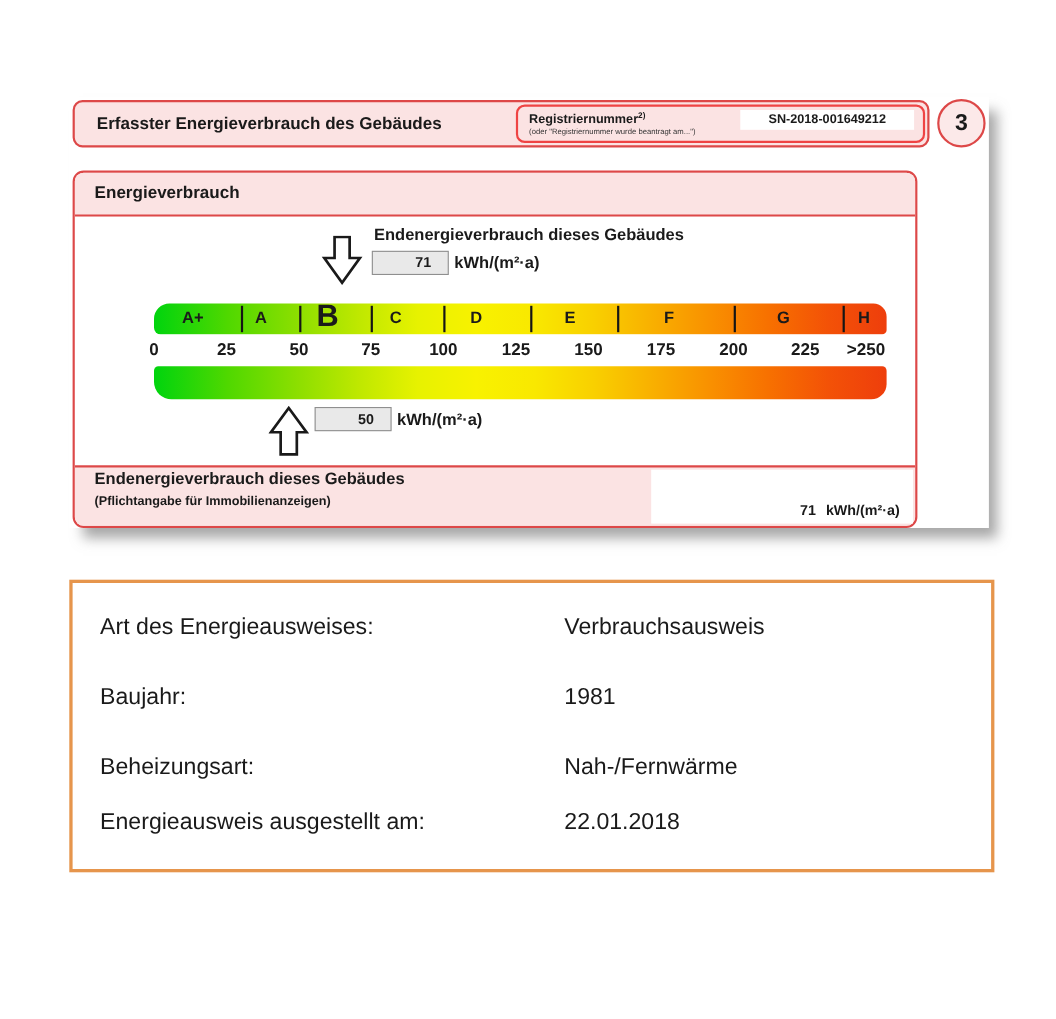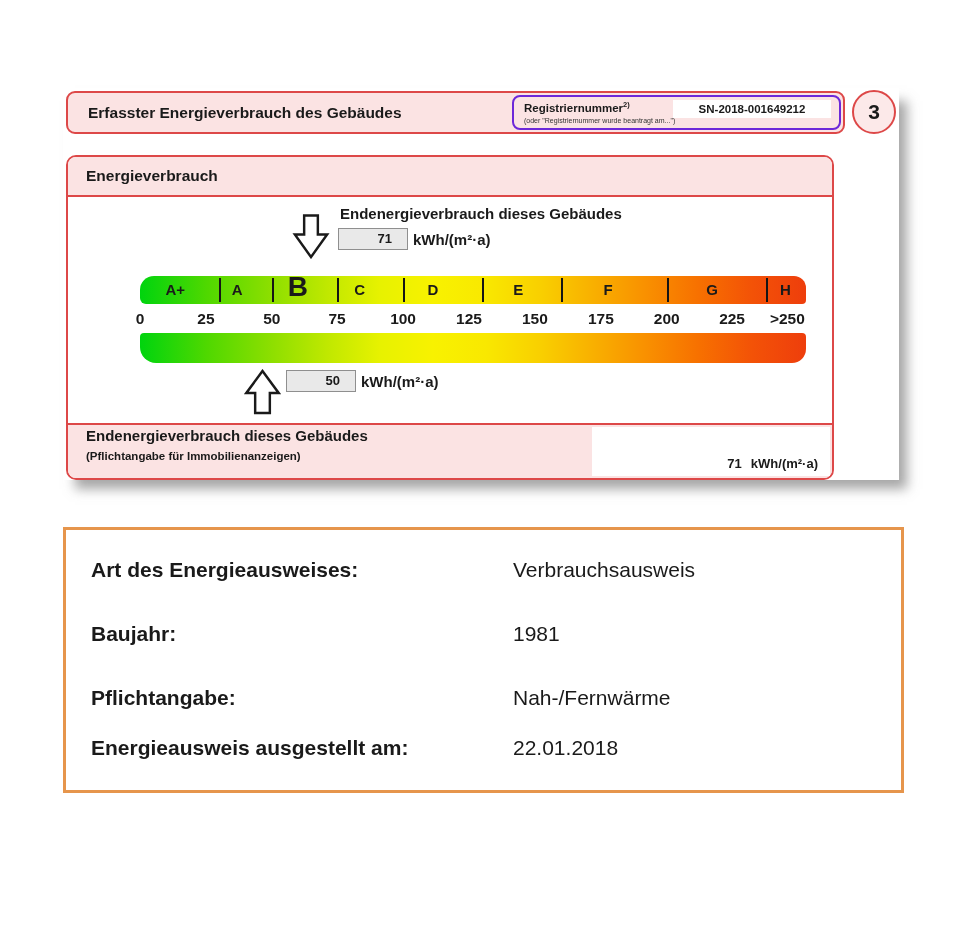--- a/index.html
+++ b/index.html
@@ -17,22 +17,22 @@
   }
 
   .hdr-box {
     position:absolute; left:3px; top:3px; width:779px; height:43px;
     background:#fbe3e3; border:2px solid #dd4848; border-radius:9px;
     box-sizing:border-box;
   }
   .hdr-title { position:absolute; left:20px; top:0; line-height:39px; font-weight:bold; font-size:15.5px; white-space:nowrap; }
 
   .reg-box {
-    position:absolute; right:2px; top:2px; width:329px; height:35px;
-    background:#fbe3e3; border:2px solid #6d28d9; border-radius:8px;
+    position:absolute; right:2px; top:2px; width:372px; height:35px;
+    background:#fbe3e3; border:2px solid #ef4444; border-radius:8px;
     box-sizing:border-box;
   }
   .reg-label { position:absolute; left:10px; top:3px; font-weight:bold; font-size:11.5px; white-space:nowrap; }
   .reg-label sup { font-size:7.5px; }
   .reg-note { position:absolute; left:10px; top:20px; font-size:7px; color:#333; white-space:nowrap; }
   .reg-value {
     position:absolute; right:8px; top:3px; width:158px; height:18px;
     background:#fff; font-weight:bold; font-size:11.5px; text-align:center; line-height:18px;
   }
 
@@ -96,21 +96,21 @@
   }
 
   
   .info-box {
     position:absolute; left:63px; top:527px; width:841px; height:266px;
     border:3px solid #e6954c; box-sizing:border-box; background:#fff;
   }
   .info-row { position:absolute; left:25px; display:flex; white-space:nowrap; }
   .info-row.r0 { top:28px; } .info-row.r1 { top:92px;justify-content:flex-end; }
   .info-row.r2 { top:156px; } .info-row.r3 { top:206px; }
-  .info-label { width:422px; font-weight:bold; font-size:21px; }
+  .info-label { width:422px; font-weight:normal; font-size:21px; }
   .info-value { font-size:21px; }
 </style>
 </head>
 <body>
 
 <div class="cert">
 
   <div class="hdr-box">
     <span class="hdr-title">Erfasster Energieverbrauch des Gebäudes</span>
     <div class="reg-box">
@@ -201,20 +201,20 @@
 <div class="info-box">
   <div class="info-row r0">
     <span class="info-label">Art des Energieausweises:</span>
     <span class="info-value">Verbrauchsausweis</span>
   </div>
   <div class="info-row r1">
     <span class="info-label">Baujahr:</span>
     <span class="info-value">1981</span>
   </div>
   <div class="info-row r2">
-    <span class="info-label">Pflichtangabe:</span>
+    <span class="info-label">Beheizungsart:</span>
     <span class="info-value">Nah-/Fernwärme</span>
   </div>
   <div class="info-row r3">
     <span class="info-label">Energieausweis ausgestellt am:</span>
     <span class="info-value">22.01.2018</span>
   </div>
 </div>
 
 </body></html>

